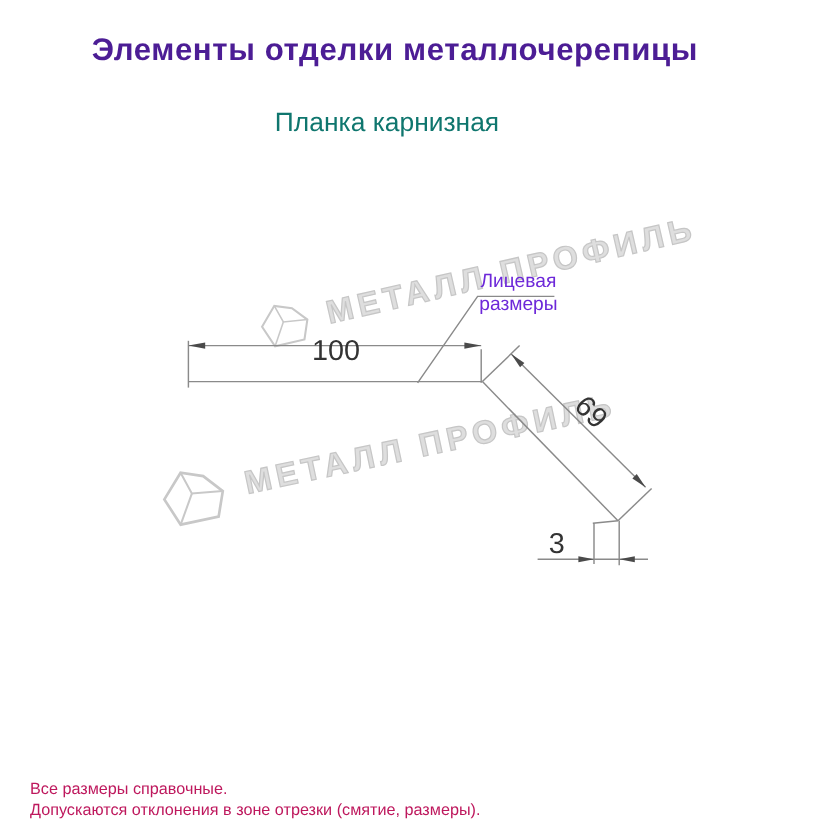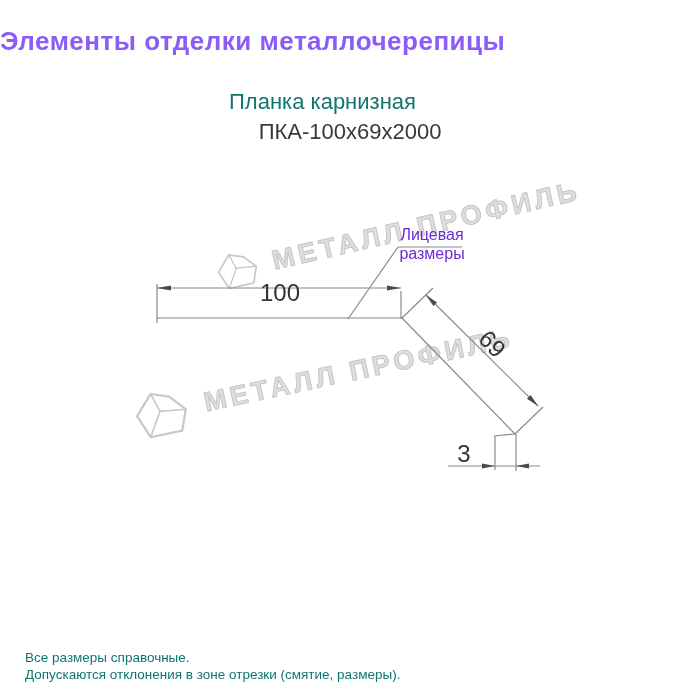--- a/index.html
+++ b/index.html
@@ -1,22 +1,22 @@
 <!DOCTYPE html>
 <html><head>
 <meta charset="utf-8">
 <style>
   html,body{margin:0;padding:0;background:#ffffff;}
   .sheet{
     position:relative;width:700px;height:700px;background:#ffffff;overflow:hidden;
     font-family:"Liberation Sans", sans-serif;color:#383838;
   }
   .page-title{
-    position:absolute;left:0;top:26px;width:658px;text-align:left;
-    font-size:26px;font-weight:bold;letter-spacing:0.5px;color:#8b5cf6;
+    position:absolute;left:0;top:26px;width:658px;text-align:center;
+    font-size:26px;font-weight:bold;letter-spacing:0.5px;color:#4c1d95;
   }
   .product-name{
     position:absolute;left:0;top:89px;width:557px;text-align:center;
     font-size:22px;font-weight:normal;color:#0f766e;padding-left:44px;
   }
   .product-code{
     position:absolute;left:0;top:119px;width:700px;text-align:center;
     font-size:22px;font-weight:normal;color:#383838;
   }
   .watermark{
@@ -33,30 +33,29 @@
   .wm-lower .wm-text{font-size:27px;}
   .diagram-svg{position:absolute;left:0;top:0;z-index:2;}
   .dim-label{position:absolute;z-index:3;font-size:24px;color:#333333;white-space:nowrap;}
   .dim-100{left:252px;top:264px;width:56px;text-align:center;margin-top:15px;}
   .dim-69{left:466px;top:330px;width:52px;text-align:center;transform:rotate(45deg);}
   .dim-10{left:440px;top:440px;width:48px;text-align:center;}
   .face-label{
     position:absolute;left:382px;top:225px;width:100px;z-index:3;
     font-size:16px;line-height:19px;text-align:center;color:#6d28d9;
   }
-  .footer{position:absolute;left:25px;top:649px;z-index:3;font-size:13.5px;line-height:17px;color:#0f766e;}
+  .footer{position:absolute;left:25px;top:649px;z-index:3;font-size:13.5px;line-height:17px;color:#be185d;}
 </style>
 </head>
 <body>
 
 <div class="sheet">
 
   <div class="page-title">Элементы отделки металлочерепицы</div>
   <div class="product-name">Планка карнизная</div>
-  <div class="product-code">ПКА-100х69х2000</div>
 
   <div class="watermark wm-upper">
     <span>
       <svg width="52" height="46" viewBox="0 0 60 52">
         <path d="M8 27 L24 10 L40 16 L52 30 L45 48 L16 48 Z" fill="#ffffff" stroke="#c8c8c8" stroke-width="2"></path>
         <path d="M24 10 L29 27 L52 30" fill="none" stroke="#c8c8c8" stroke-width="1.5"></path>
         <path d="M16 48 L29 27" fill="none" stroke="#c8c8c8" stroke-width="1.5"></path>
       </svg>
     </span>
     <span class="wm-text">МЕТАЛЛ ПРОФИЛЬ</span>

